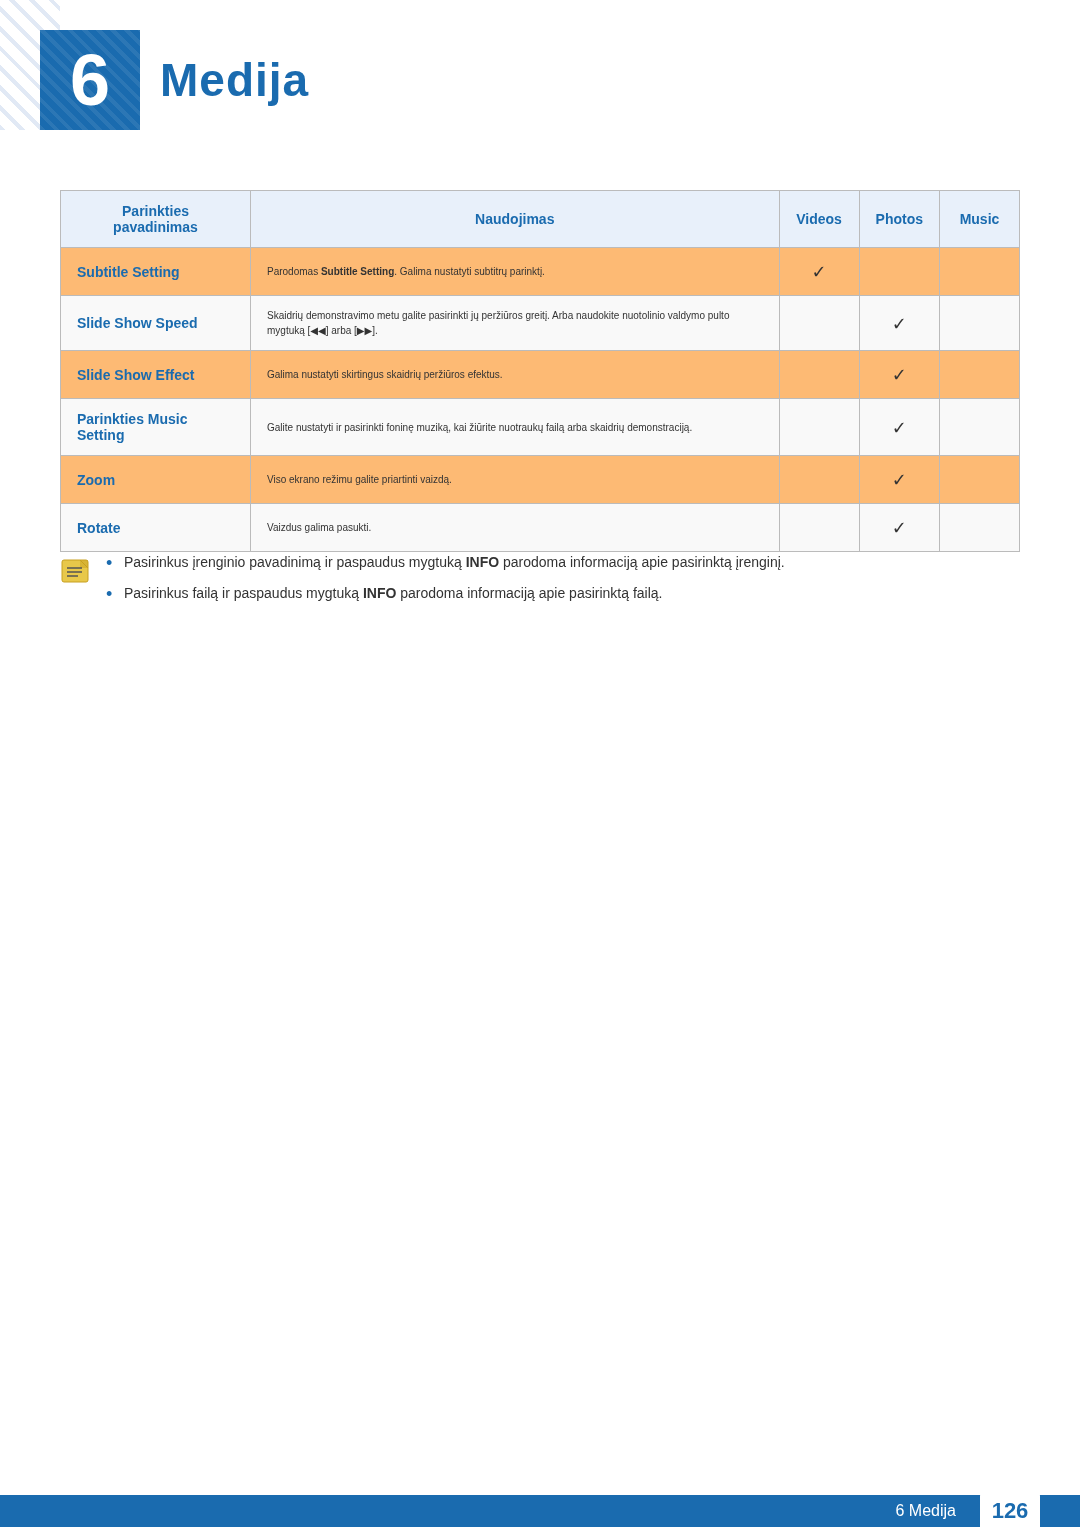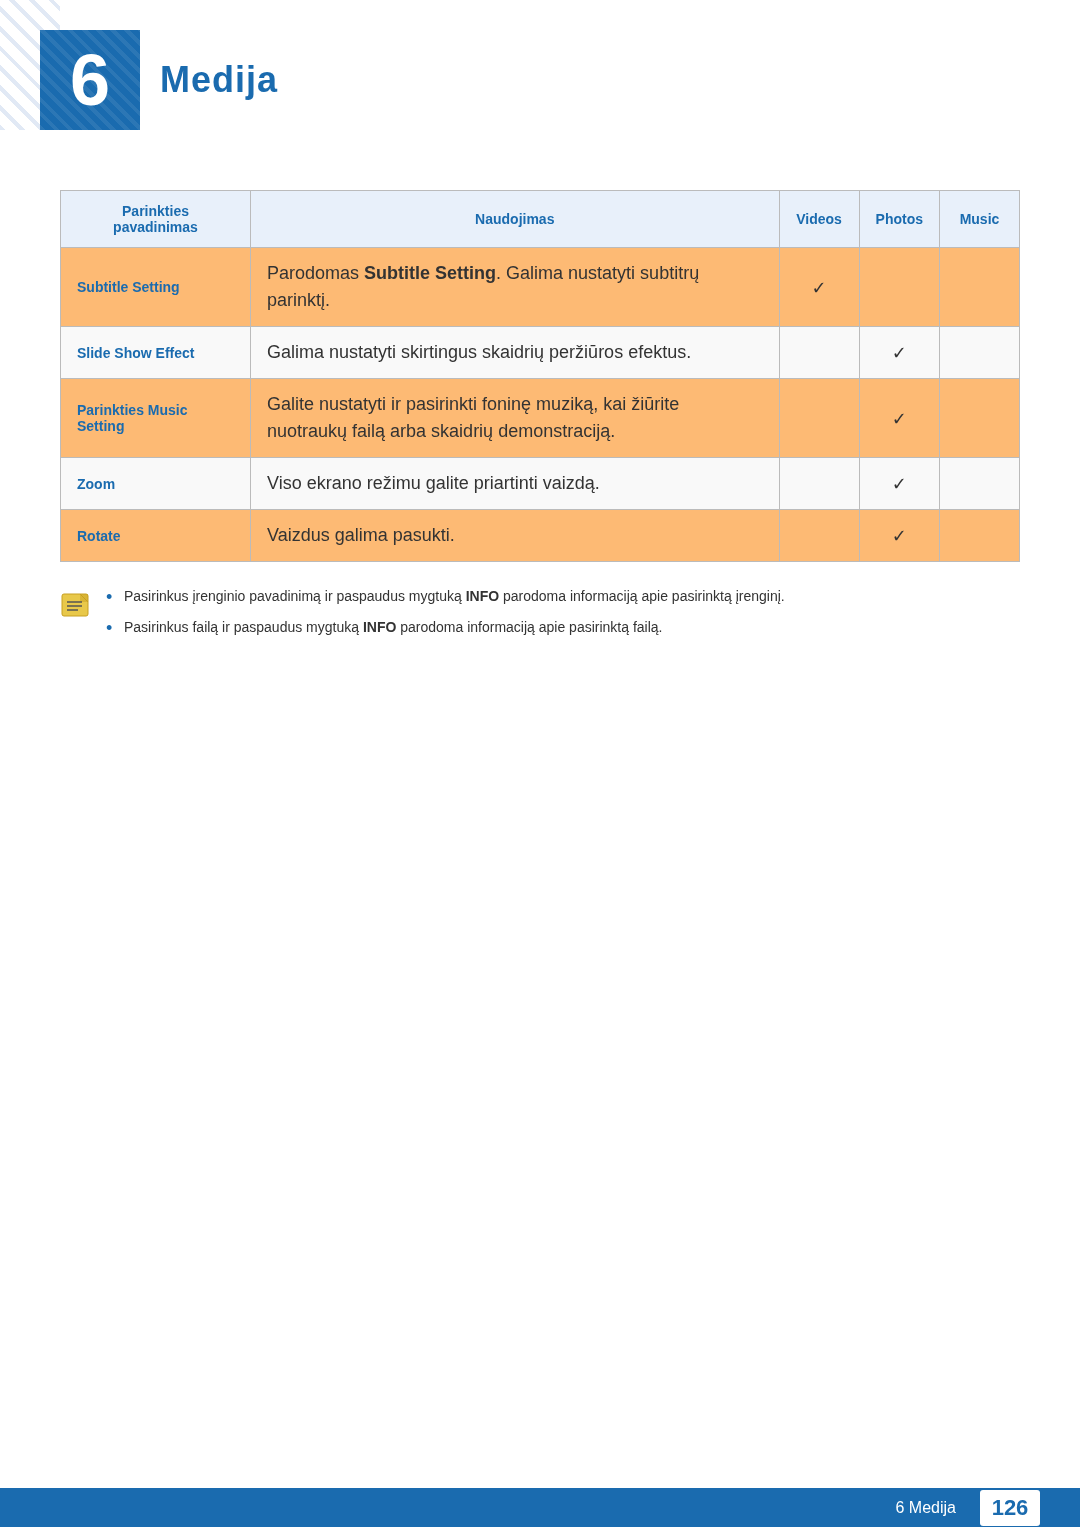--- a/index.html
+++ b/index.html
@@ -43,21 +43,21 @@
         rgba(255,255,255,0.08) 4px,
         transparent 4px,
         transparent 10px
       );
     }
     .chapter-number {
       position: relative;
       z-index: 1;
     }
     .page-title {
-      font-size: 36px;
+      font-size: 46px;
       font-weight: bold;
       color: #1a6baf;
       letter-spacing: 1px;
     }
 
     
     .content {
       padding: 20px 60px 40px 60px;
     }
 
@@ -106,42 +106,41 @@
 
     .row-label {
       font-weight: bold;
       color: #1a6baf;
       font-size: 14px;
       width: 190px;
       vertical-align: top;
       padding-top: 14px;
     }
     .row-desc {
+      font-size: 10px;
+      color: #333;
+      line-height: 1.5;
+    }
+    .row-desc strong {
+      font-weight: bold;
+    }
+    .check-cell {
+      text-align: center;
+      font-size: 20px;
+      color: #333;
+    }
+    .checkmark {
+      color: #333;
       font-size: 18px;
-      color: #333;
-      line-height: 1.5;
-    }
-    .row-desc strong {
-      font-weight: bold;
-    }
-    .check-cell {
-      text-align: center;
-      font-size: 20px;
-      color: #333;
-    }
-    .checkmark {
-      color: #333;
-      font-size: 18px;
     }
 
     
     .notes-section {
       display: flex;
       align-items: flex-start;
-      margin-top: 24px;
       gap: 10px;
     }
     .note-icon {
       flex-shrink: 0;
       width: 36px;
       height: 36px;
       margin-top: 2px;
     }
     .notes-list {
       list-style: none;
@@ -166,21 +165,21 @@
     .notes-list li strong {
       font-weight: bold;
     }
 
     
     .page-footer {
       position: absolute;
       bottom: 0;
       left: 0;
       right: 0;
-      height: 39px;
+      height: 32px;
       background: #1a6baf;
       display: flex;
       align-items: center;
       justify-content: flex-end;
       padding: 0 40px;
     }
     .footer-text {
       color: #fff;
       font-size: 16px;
       display: flex;
@@ -246,20 +245,27 @@
     </thead>
     <tbody id="table-body">
     <tr>
           <td class="row-label">Subtitle Setting</td>
           <td class="row-desc">Parodomas <strong>Subtitle Setting</strong>. Galima nustatyti subtitrų parinktį.</td>
           <td class="check-cell"><span class="checkmark">✓</span></td>
           <td class="check-cell"></td>
           <td class="check-cell"></td>
         </tr>
         <tr>
+          <td class="row-label">Slide Show Speed</td>
+          <td class="row-desc">Skaidrių demonstravimo metu galite pasirinkti jų peržiūros greitį. Arba naudokite nuotolinio valdymo pulto mygtuką [◀◀] arba [▶▶].</td>
+          <td class="check-cell"></td>
+          <td class="check-cell"><span class="checkmark">✓</span></td>
+          <td class="check-cell"></td>
+        </tr>
+        <tr>
           <td class="row-label">Slide Show Effect</td>
           <td class="row-desc">Galima nustatyti skirtingus skaidrių peržiūros efektus.</td>
           <td class="check-cell"></td>
           <td class="check-cell"><span class="checkmark">✓</span></td>
           <td class="check-cell"></td>
         </tr>
         <tr>
           <td class="row-label">Parinkties Music Setting</td>
           <td class="row-desc">Galite nustatyti ir pasirinkti foninę muziką, kai žiūrite nuotraukų failą arba skaidrių demonstraciją.</td>
           <td class="check-cell"></td>

